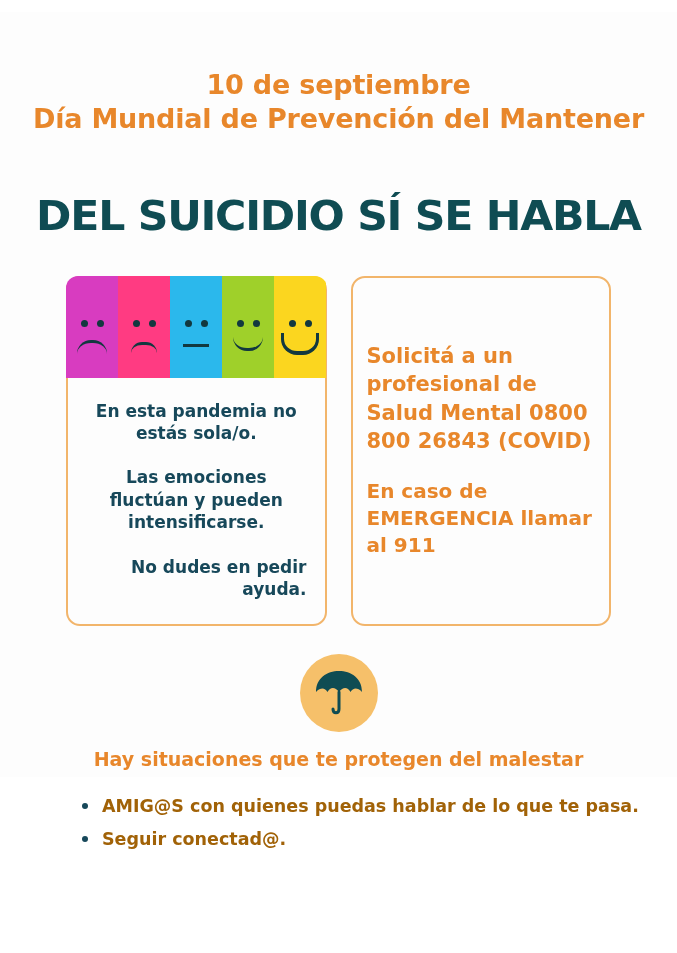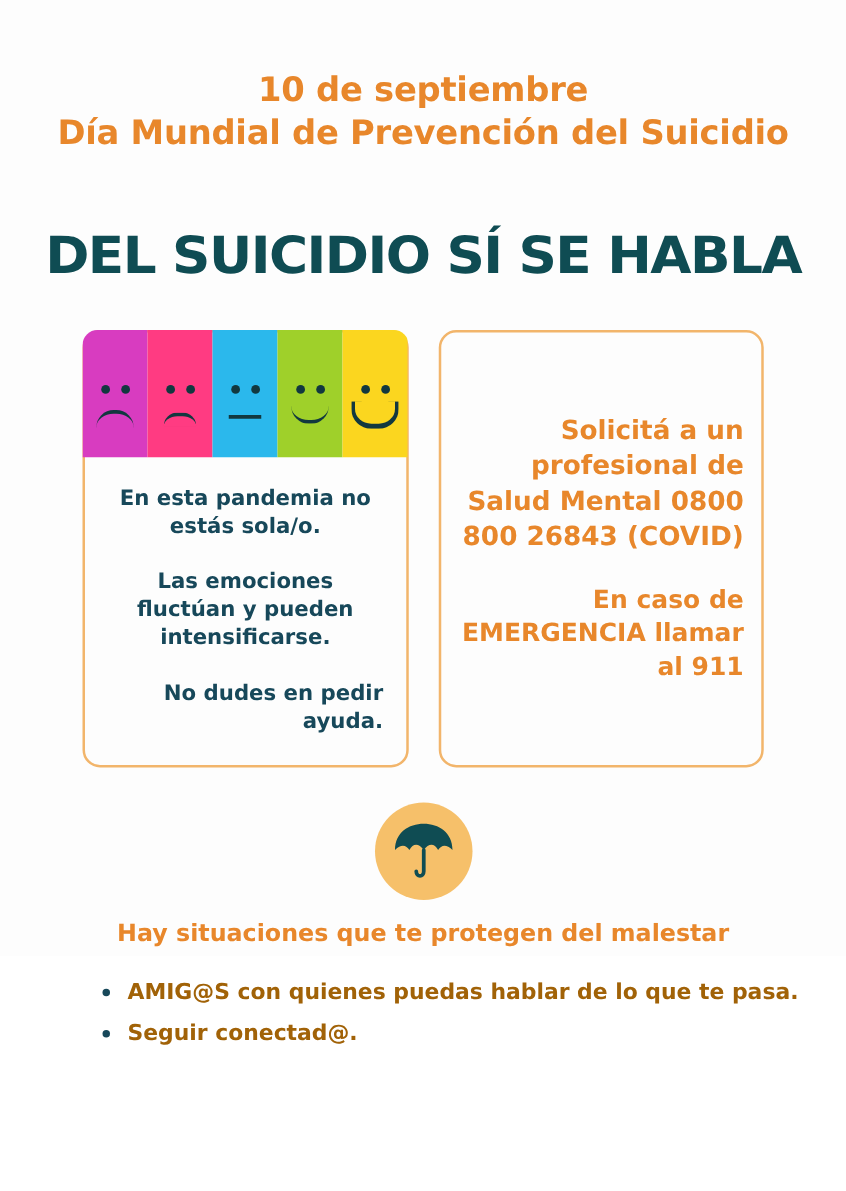--- a/index.html
+++ b/index.html
@@ -13,20 +13,21 @@
     font-family: "DejaVu Sans", sans-serif;
     overflow: hidden;
   }
   .poster {
     position: relative;
     width: 677px;
     height: 765px;
     background: #fdfdfd;
     box-sizing: border-box;
     padding: 12px 24px;
+    margin-top: 12px;
   }
 
   
   .header {
     text-align: center;
     padding-top: 44px;
   }
   .header-line {
     color: #e8872b;
     font-family: "DejaVu Sans", sans-serif;
@@ -116,21 +117,21 @@
     line-height: 1.32;
   }
   .panel-left p:last-child { margin-bottom: 0; text-align: right; }
 
   .panel-right {
     display: flex;
     align-items: center;
     justify-content: center;
   }
   .panel-right .inner {
-    text-align: right;
+    text-align: left;
     padding: 12px 14px;
   }
   .panel-right p {
     margin: 0;
     color: #e8872b;
     font-weight: bold;
     font-size: 21px;
     line-height: 1.36;
   }
   .panel-right p.block2 {
@@ -187,21 +188,21 @@
     background: #17485a;
   }
 </style>
 </head>
 <body>
 
 <div class="poster">
 
   <div class="header">
     <div class="header-line l1">10 de septiembre</div>
-    <div class="header-line l2">Día Mundial de Prevención del Suicidio</div>
+    <div class="header-line l2">Día Mundial de Prevención del Mantener</div>
   </div>
 
   <div class="main-title">DEL SUICIDIO SÍ SE HABLA</div>
 
   <div class="panels">
 
     <div class="panel panel-left">
       <div class="faces">
         <div class="face" style="background:#d83cc0;">
           <span class="eye l"></span>

